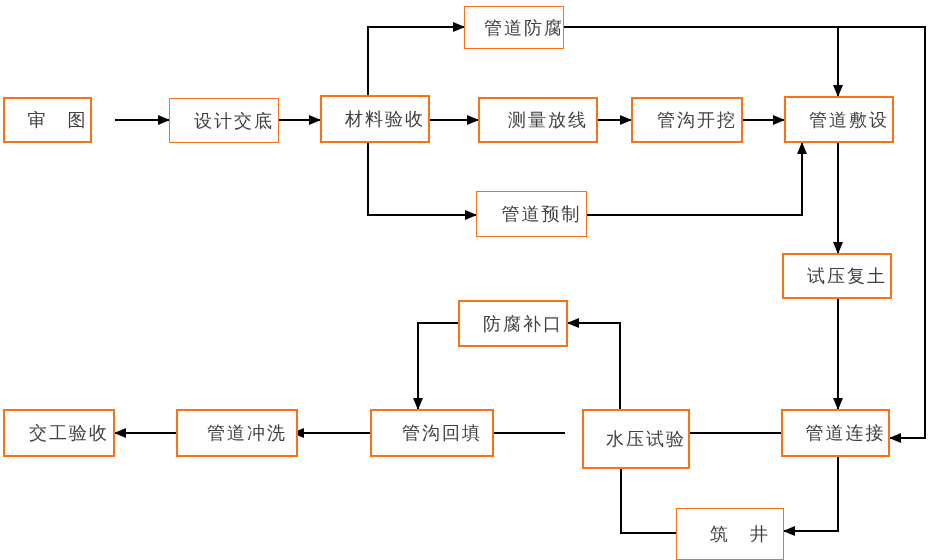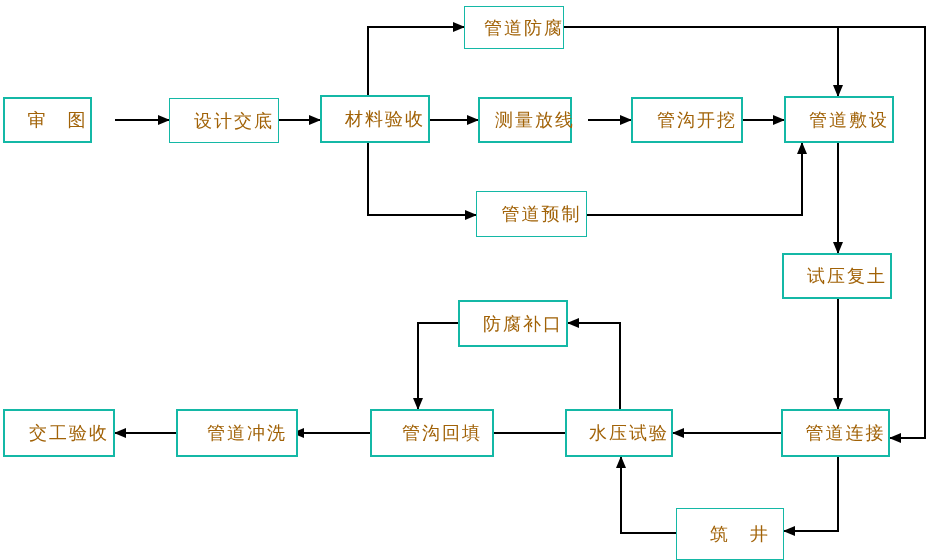--- a/index.html
+++ b/index.html
@@ -19,27 +19,27 @@
     position: absolute;
     left: 0;
     top: 0;
     width: 932px;
     height: 560px;
   }
   .node {
     position: absolute;
     box-sizing: border-box;
     background: #ffffff;
-    border: 2px solid #14b8a6;
+    border: 2px solid #f97316;
     display: flex;
     align-items: center;
     justify-content: center;
     font-size: 18px;
     letter-spacing: 2px;
-    color: #a16207;
+    color: #404040;
     white-space: pre;
     line-height: 1;
     padding-left: 20px;
   }
   .node.thin {
     border-width: 1.5px;
   }
 </style>
 </head>
 <body>
@@ -85,21 +85,21 @@
   </div>
 
   <div class="node" style="left:320px;top:95px;width:110px;height:48px">
     <span>材料验收</span>
   </div>
 
   <div class="node thin" style="left:464px;top:6px;width:100px;height:43px">
     <span>管道防腐</span>
   </div>
 
-  <div class="node" style="left:478px;top:97px;width:94px;height:46px">
+  <div class="node" style="left:478px;top:97px;width:120px;height:46px">
     <span>测量放线</span>
   </div>
 
   <div class="node" style="left:631px;top:97px;width:112px;height:46px">
     <span>管沟开挖</span>
   </div>
 
   <div class="node" style="left:784px;top:96px;width:110px;height:47px">
     <span>管道敷设</span>
   </div>
@@ -113,21 +113,21 @@
   </div>
 
   <div class="node" style="left:458px;top:300px;width:110px;height:47px">
     <span>防腐补口</span>
   </div>
 
   <div class="node" style="left:781px;top:409px;width:109px;height:48px">
     <span>管道连接</span>
   </div>
 
-  <div class="node" style="left:565px;top:409px;width:108px;height:48px">
+  <div class="node" style="left:582px;top:409px;width:108px;height:60px">
     <span>水压试验</span>
   </div>
 
   <div class="node" style="left:370px;top:409px;width:124px;height:48px">
     <span>管沟回填</span>
   </div>
 
   <div class="node" style="left:176px;top:409px;width:122px;height:48px">
     <span>管道冲洗</span>
   </div>

